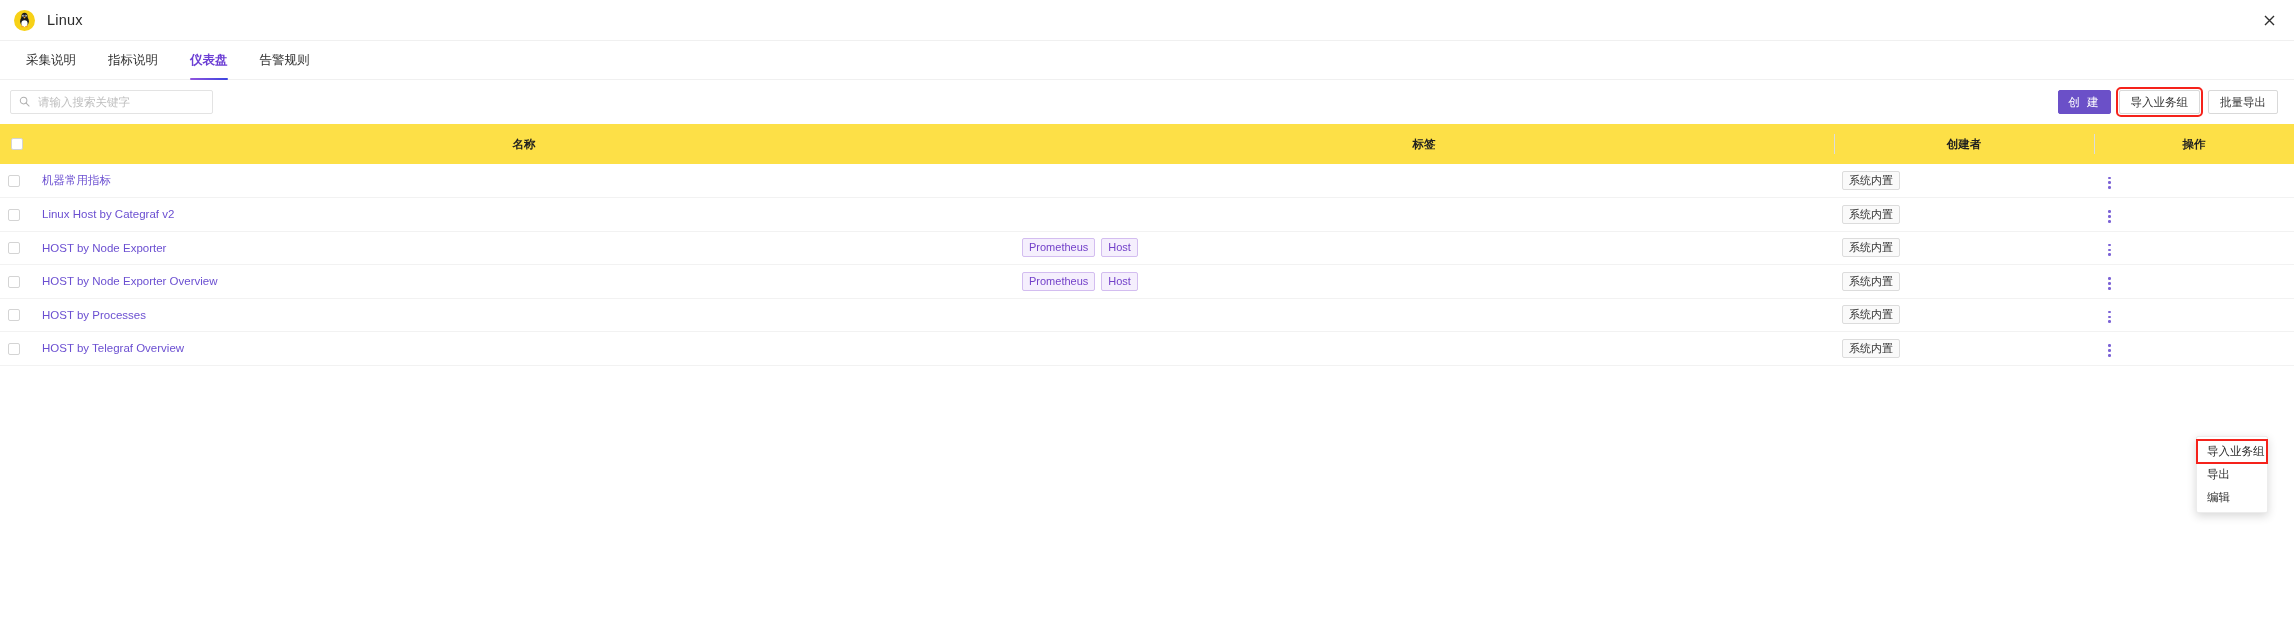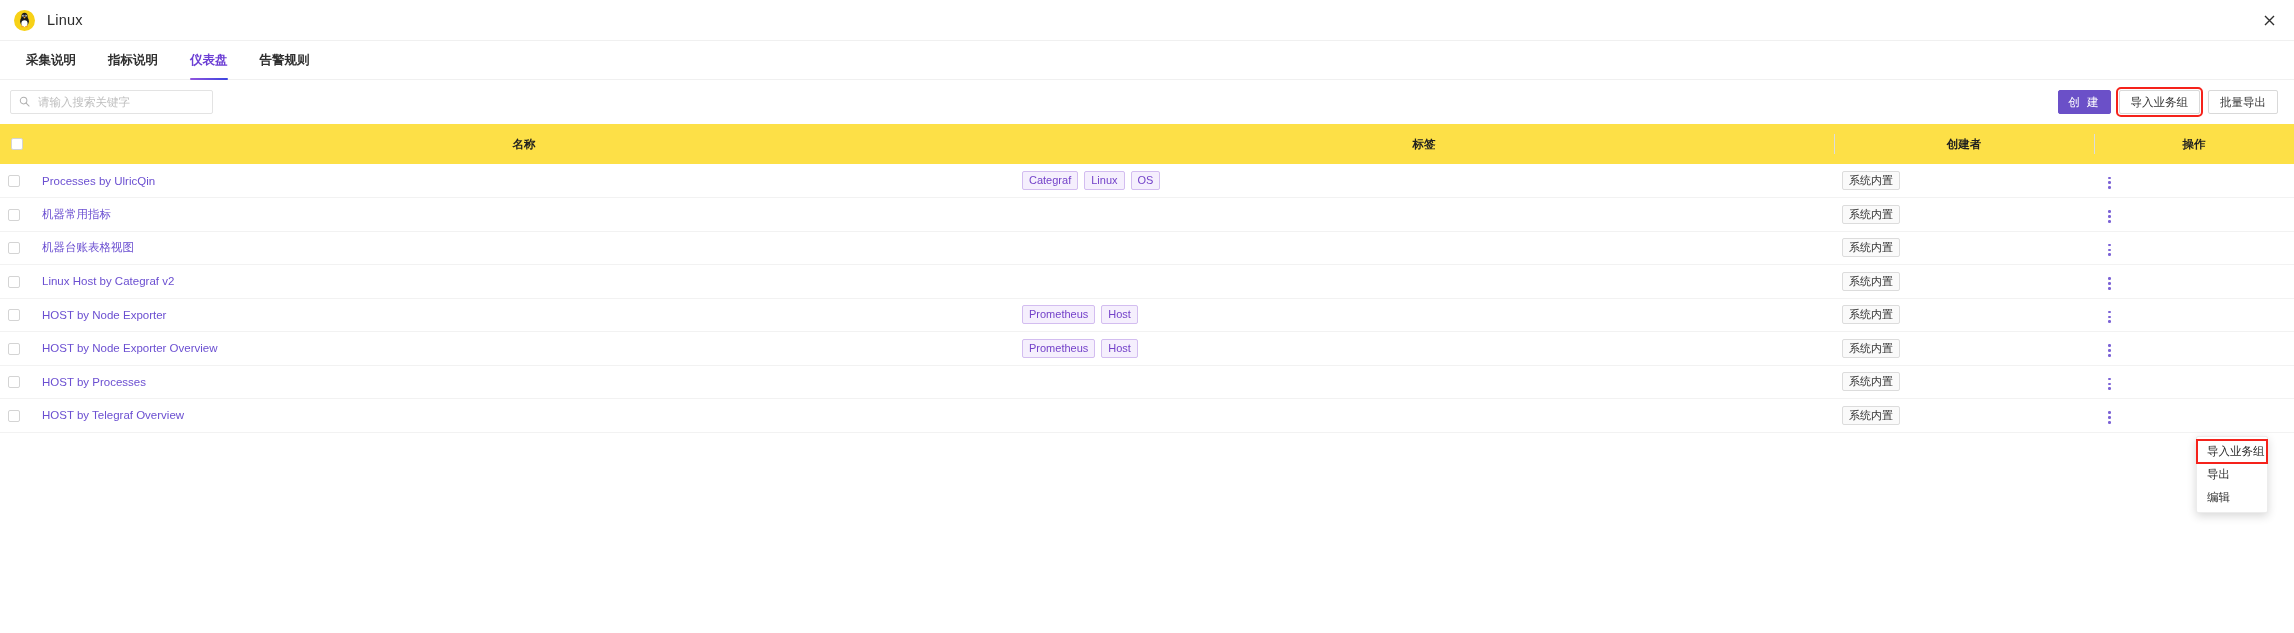--- a/index.html
+++ b/index.html
@@ -42,21 +42,21 @@
     height: 39px;
     display: flex; align-items: stretch;
     padding-left: 10px;
     border-bottom: 1px solid #f0f0f0;
     position: relative;
   }
   .tab {
     padding: 0 16px;
     display: flex; align-items: center;
     font-size: 12.5px; color: #2f2f2f;
-    cursor: pointer; position: relative; font-weight: bold;
+    cursor: pointer; position: relative;
   }
   .tab.active { color: #6c3fd4; font-weight: bold; }
   .tab.active::after {
     content: ""; position: absolute;
     left: 16px; right: 16px; bottom: -1px; height: 2.5px;
     background: linear-gradient(90deg, #9254de, #3b45e0);
     border-radius: 2px;
   }
 
   
@@ -251,61 +251,33 @@
         <span class="cbx"></span>
       </th>
       <th class="col-name">名称</th>
       <th class="col-tags">标签</th>
       <th class="col-owner sep">创建者</th>
       <th class="col-ops sep">操作</th>
     </tr>
   </thead>
   <tbody>
 
-    <tr>
-      <td><span class="cbx"></span></td>
-      <td><span class="row-name">Processes by UlricQin</span></td>
-      <td>
-        <div class="tags">
-          <span class="tag">Categraf</span>
-          <span class="tag">Linux</span>
-          <span class="tag">OS</span>
-        </div>
-      </td>
-      <td><span class="owner-badge">系统内置</span></td>
-      <td><span class="dots">
-            <i></i>
-            <i></i>
-            <i></i>
-          </span></td>
-    </tr>
 
     <tr>
       <td><span class="cbx"></span></td>
       <td><span class="row-name">机器常用指标</span></td>
       <td></td>
       <td><span class="owner-badge">系统内置</span></td>
       <td><span class="dots">
             <i></i>
             <i></i>
             <i></i>
           </span></td>
     </tr>
 
-    <tr>
-      <td><span class="cbx"></span></td>
-      <td><span class="row-name">机器台账表格视图</span></td>
-      <td></td>
-      <td><span class="owner-badge">系统内置</span></td>
-      <td><span class="dots">
-            <i></i>
-            <i></i>
-            <i></i>
-          </span></td>
-    </tr>
 
     <tr>
       <td><span class="cbx"></span></td>
       <td><span class="row-name">Linux Host by Categraf v2</span></td>
       <td></td>
       <td><span class="owner-badge">系统内置</span></td>
       <td><span class="dots">
             <i></i>
             <i></i>
             <i></i>

